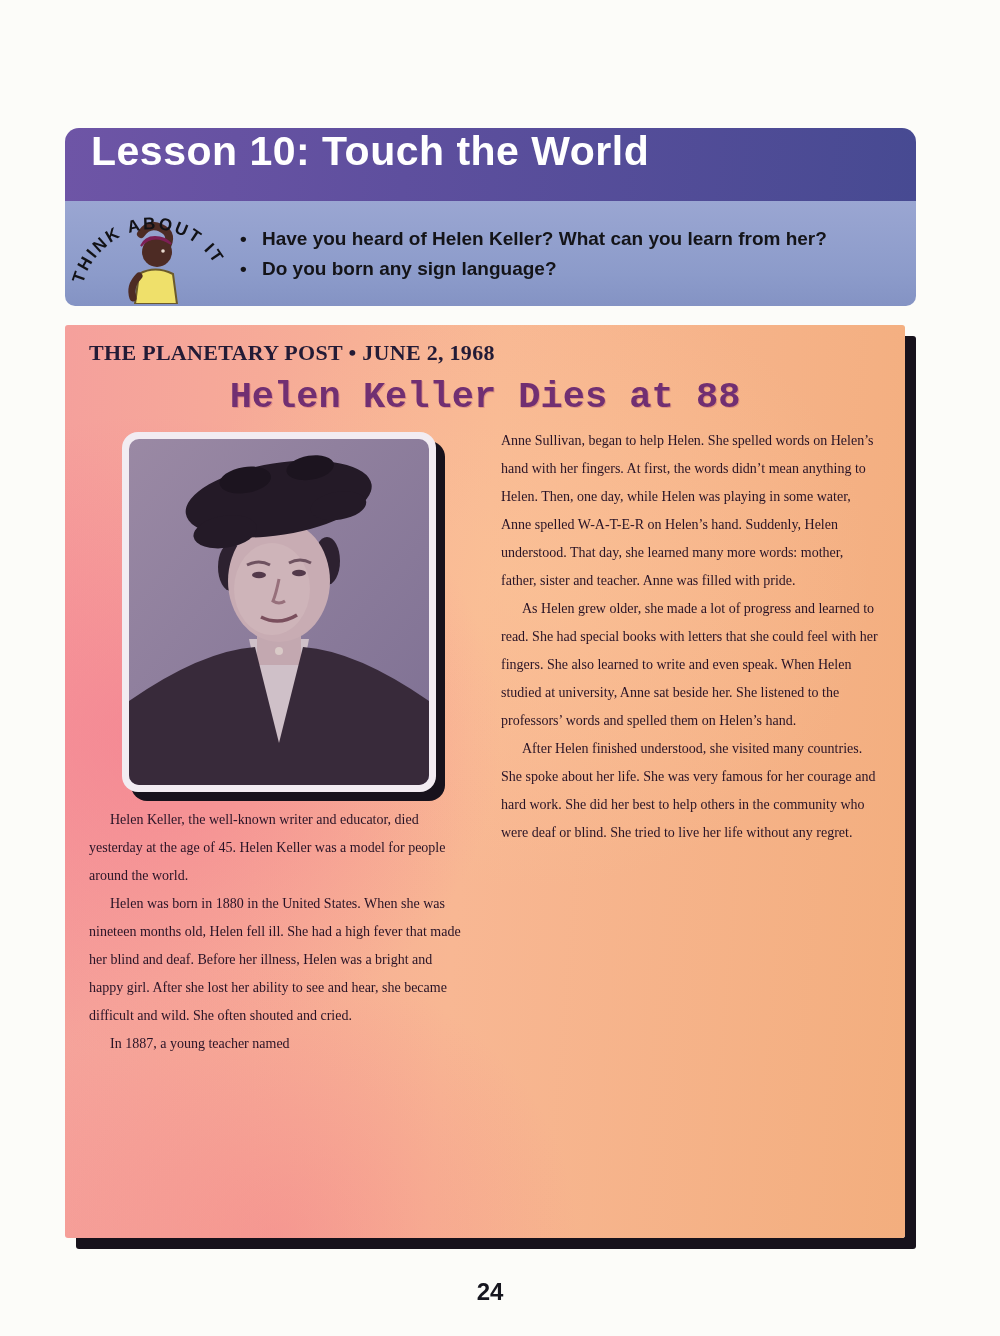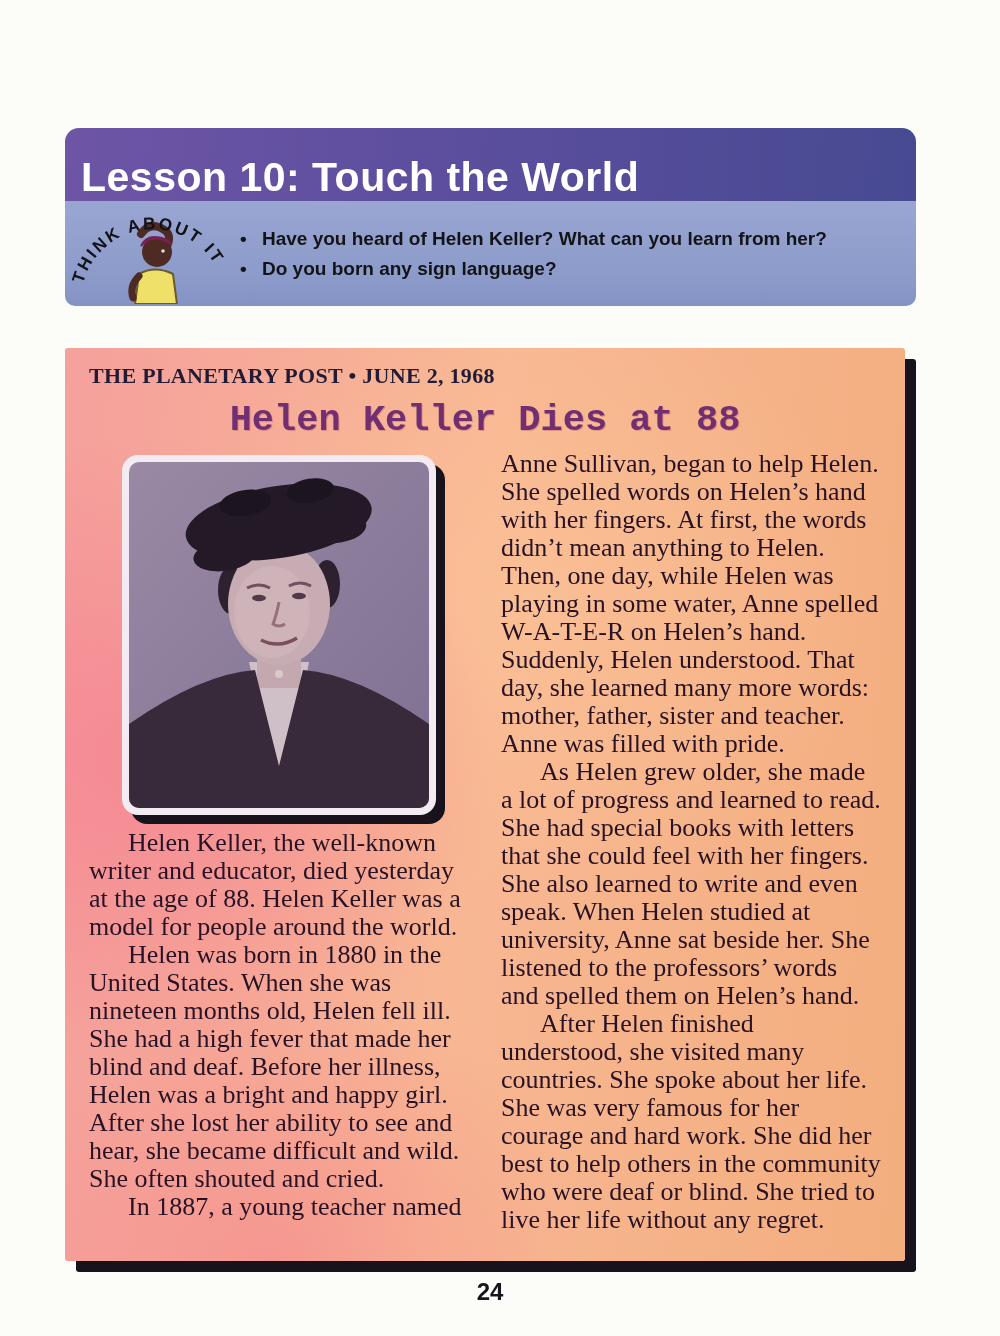--- a/index.html
+++ b/index.html
@@ -18,22 +18,22 @@
     position: absolute;
     left: 65px;
     top: 128px;
     width: 851px;
   }
   .banner-top {
     height: 73px;
     border-radius: 14px 14px 0 0;
     background: linear-gradient(95deg, #6e55a6 0%, #5e4f9e 40%, #474a92 100%);
     display: flex;
-    align-items: flex-end;
-    padding-left: 16px;
+    align-items: flex-start;
+    padding-left: 26px;
     box-sizing: border-box;
   }
   .banner-title {
     color: #ffffff;
     font-family: "Liberation Sans", sans-serif;
     font-weight: bold;
     font-size: 41px;
     letter-spacing: 0.5px;
   }
   .think-strip {
@@ -69,21 +69,20 @@
     height: 913px;
     box-sizing: border-box;
     padding: 15px 24px 0 24px;
     border-radius: 3px;
     box-shadow: 11px 11px 0 0 #17121c;
     background:
       radial-gradient(60% 50% at 10% 45%, rgba(244,118,144,0.60), rgba(244,118,144,0) 70%),
       radial-gradient(50% 42% at 25% 100%, rgba(243,122,138,0.45), rgba(243,122,138,0) 72%),
       radial-gradient(55% 45% at 55% 28%, rgba(252,198,152,0.55), rgba(252,198,152,0) 75%),
       linear-gradient(95deg, #f5a09c 0%, #f8b793 48%, #f3ae7e 100%);
-    margin-top: 23px;
   }
   .masthead {
     font-size: 22px;
     font-weight: bold;
     color: #231b36;
     letter-spacing: 0.3px;
   }
   .headline {
     text-align: center;
     font-size: 37px;
@@ -93,21 +92,21 @@
     text-shadow: 1px 1px 0 rgba(150,40,80,0.25);
     font-family: Liberation Mono, monospace;
   }
   .columns {
     display: flex;
     gap: 32px;
     margin-top: 9px;
   }
   .col {
     flex: 1;
-    font-size: 26px;
+    font-size: 14px;
     line-height: 28px;
     color: #281326;
   }
   .col p { margin: 0; text-indent: 1.5em; }
   .col p.cont { text-indent: 0; }
 
   .photo-frame {
     width: 300px;
     margin: 5px auto 14px auto;
     background: #f2ecf2;
@@ -215,21 +214,21 @@
             <ellipse cx="150" cy="60" rx="94" ry="36" fill="#241a27"></ellipse>
             <ellipse cx="92" cy="84" rx="32" ry="16" fill="#241a27"></ellipse>
             <ellipse cx="208" cy="76" rx="28" ry="14" fill="#241a27"></ellipse>
             <ellipse cx="120" cy="36" rx="26" ry="13" fill="#1c141f"></ellipse>
             <ellipse cx="186" cy="34" rx="24" ry="12" fill="#1c141f"></ellipse>
           </g>
 
           <circle cx="150" cy="212" r="4" fill="#ded2cd" opacity="0.8"></circle>
         </svg>
       </div>
-      <p>Helen Keller, the well-known writer and educator, died yesterday at the age of 88. Helen Keller was a model for people around the world.</p>
+      <p>Helen Keller, the well-known writer and educator, died yesterday at the age of 45. Helen Keller was a model for people around the world.</p>
       <p>Helen was born in 1880 in the United States. When she was nineteen months old, Helen fell ill. She had a high fever that made her blind and deaf. Before her illness, Helen was a bright and happy girl. After she lost her ability to see and hear, she became difficult and wild. She often shouted and cried.</p>
       <p>In 1887, a young teacher named</p>
     </div>
 
     <div class="col">
       <p class="cont">Anne Sullivan, began to help Helen. She spelled words on Helen’s hand with her fingers. At first, the words didn’t mean anything to Helen. Then, one day, while Helen was playing in some water, Anne spelled W-A-T-E-R on Helen’s hand. Suddenly, Helen understood. That day, she learned many more words: mother, father, sister and teacher. Anne was filled with pride.</p>
       <p>As Helen grew older, she made a lot of progress and learned to read. She had special books with letters that she could feel with her fingers. She also learned to write and even speak. When Helen studied at university, Anne sat beside her. She listened to the professors’ words and spelled them on Helen’s hand.</p>
       <p>After Helen finished understood, she visited many countries. She spoke about her life. She was very famous for her courage and hard work. She did her best to help others in the community who were deaf or blind. She tried to live her life without any regret.</p>
     </div>
   </div>

